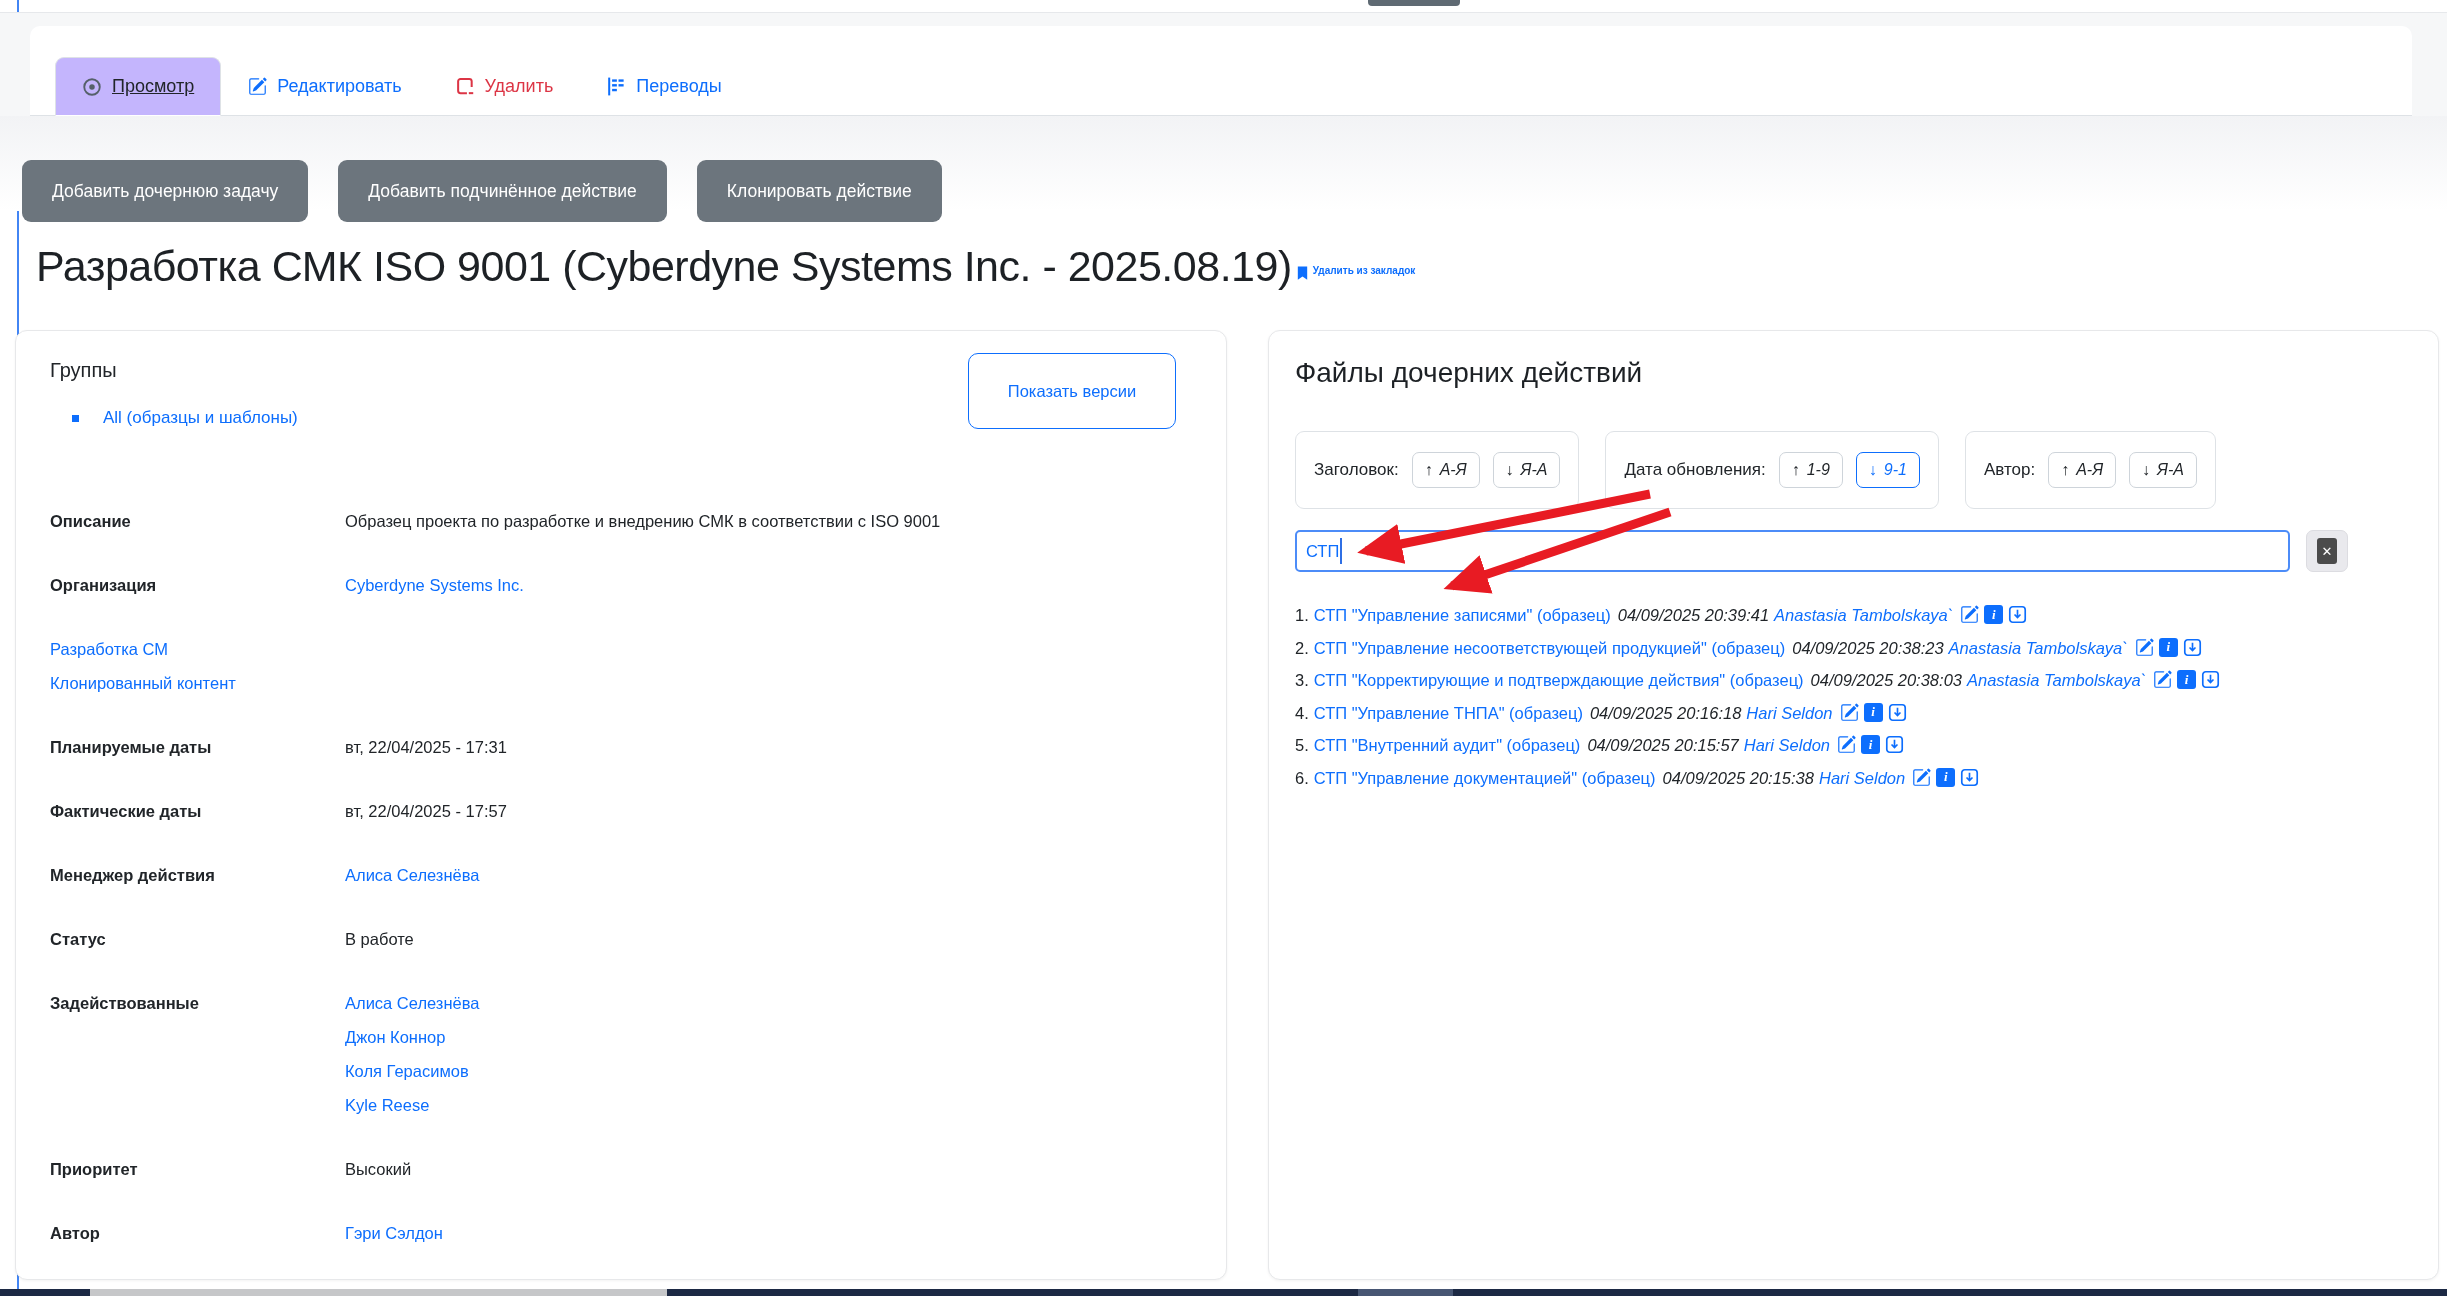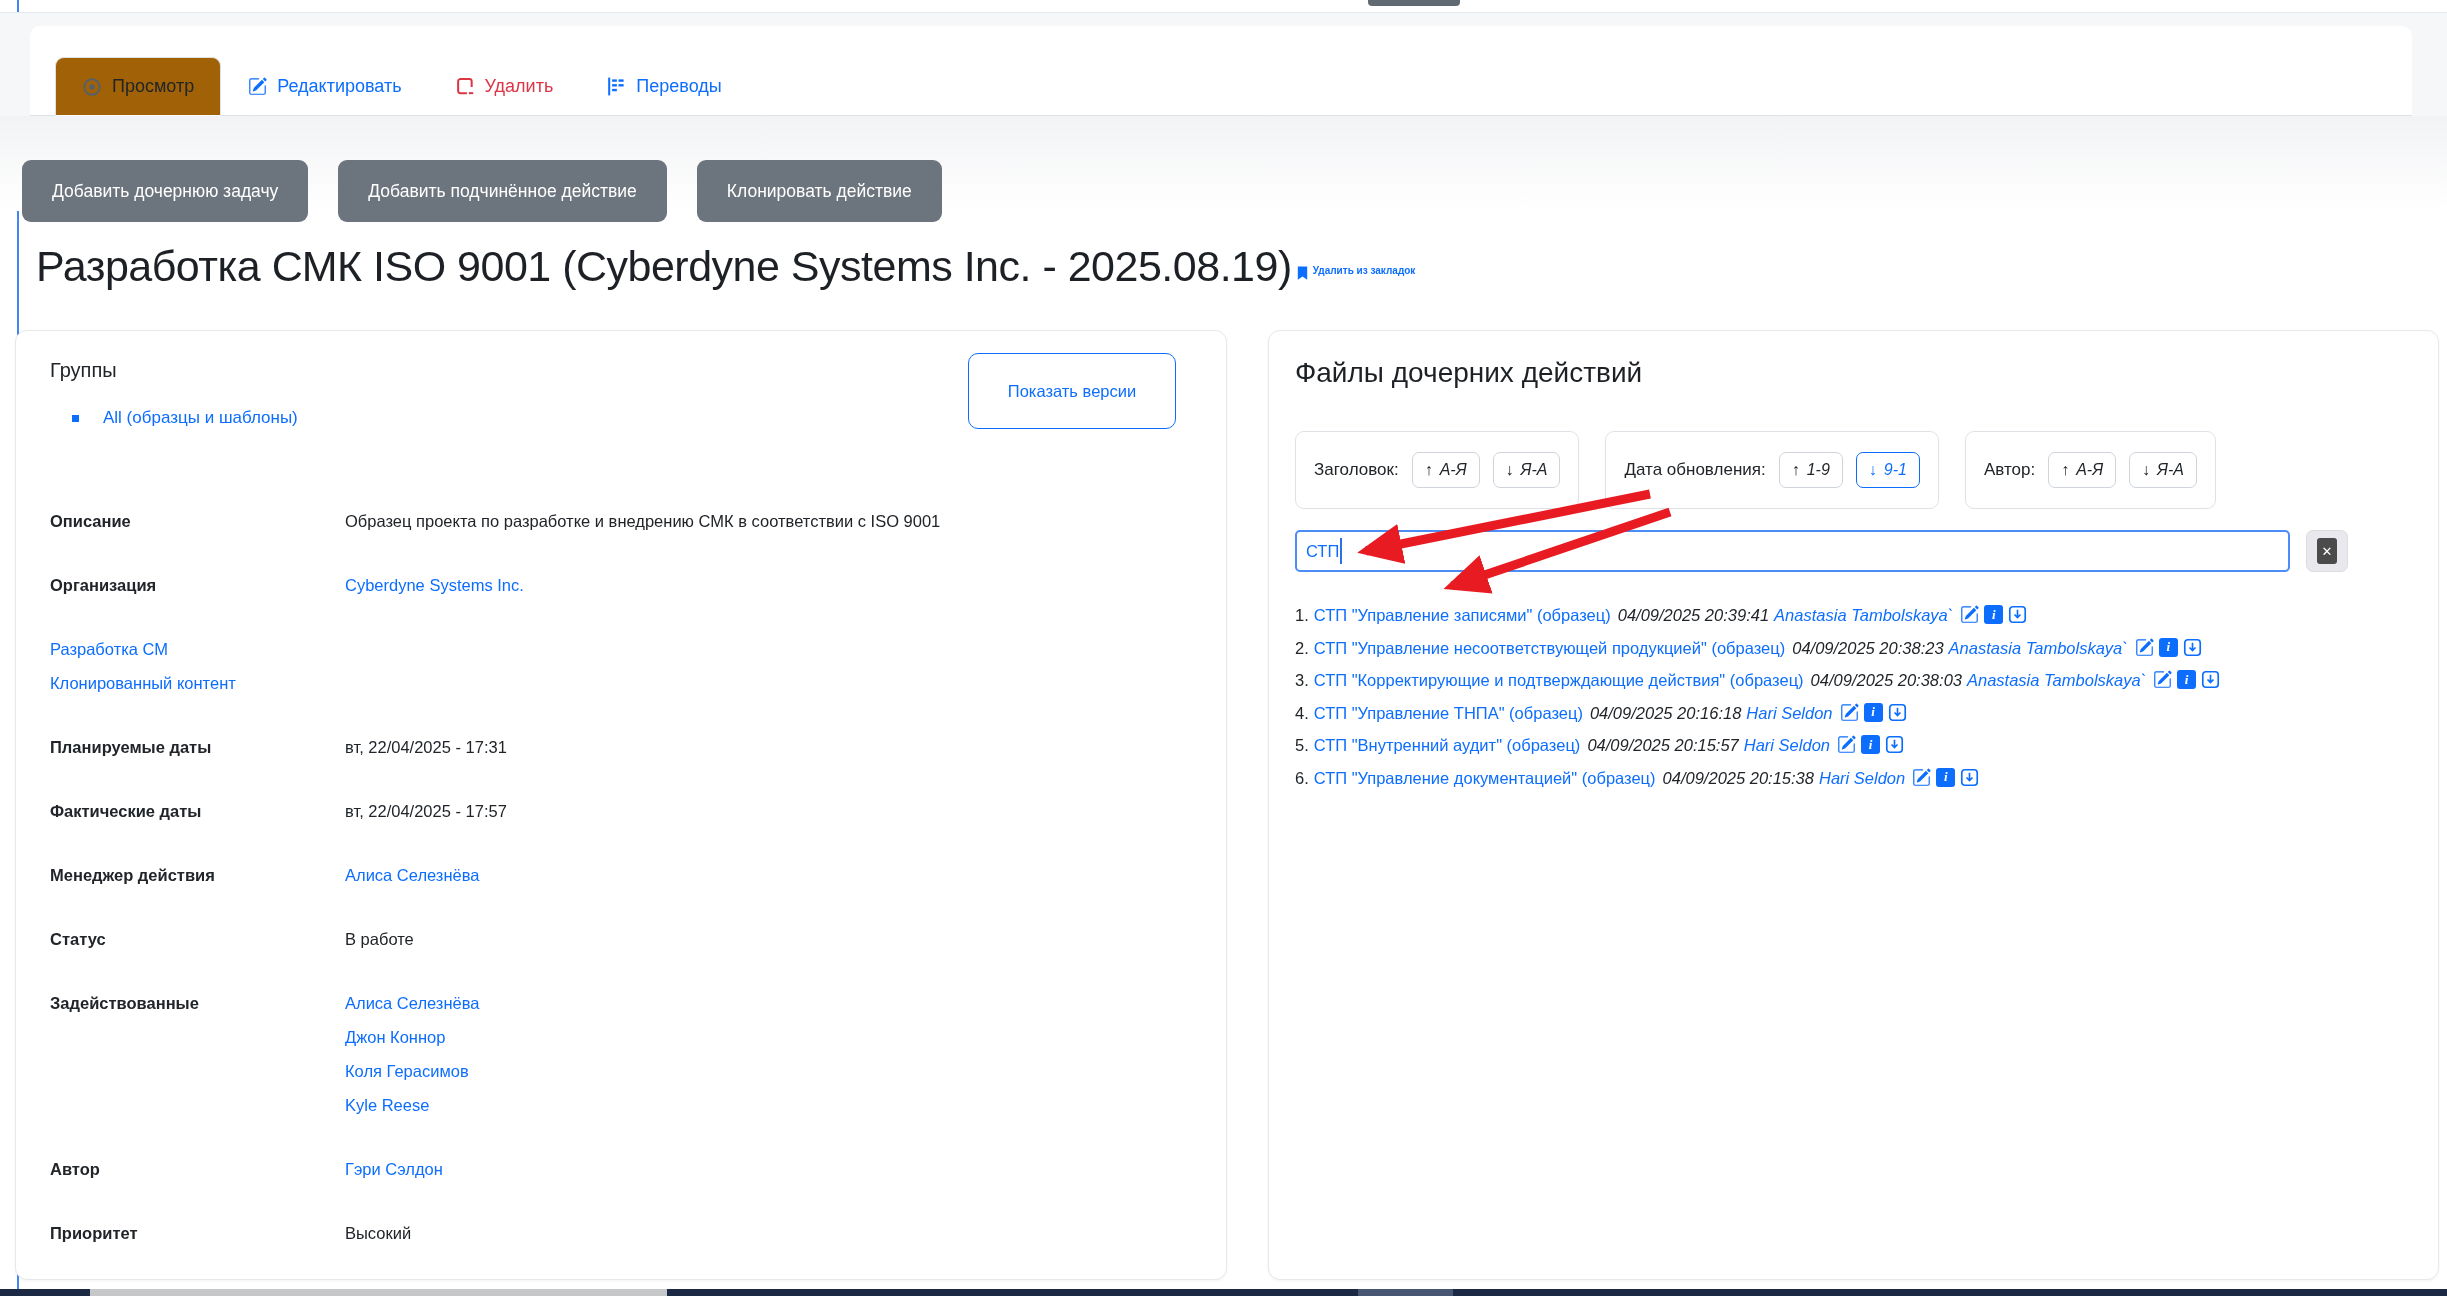--- a/index.html
+++ b/index.html
@@ -16,21 +16,21 @@
   .top-partial-button { position:absolute; left:1368px; top:0; width:92px; height:6px; background:#5f6a73; border-radius:0 0 4px 4px; }
   .tabs-strip-bg  { position:absolute; left:0; top:13px; width:100%; height:103px; background:#f6f7f8; }
   .fade-band      { position:absolute; left:0; top:116px; width:100%; height:95px; background:linear-gradient(#f2f3f5,#ffffff); }
 
   
   .tabs-card { position:absolute; left:30px; top:26px; width:2382px; height:90px; background:#fff;
                border-radius:10px 10px 0 0; border-bottom:1px solid #dee2e6; }
   .tabs-row { position:absolute; left:25px; bottom:-1px; display:flex; align-items:flex-end; }
   .tab { display:inline-flex; align-items:center; gap:10px; font-size:18px; padding:18px 26px; cursor:pointer;
          border:1px solid transparent; border-radius:9px 9px 0 0; }
-  .tab.active { background:#a16207; border-color:#dee2e6 #dee2e6 #ffffff #dee2e6; color:#212529; }
+  .tab.active { background:#c4b5fd; border-color:#dee2e6 #dee2e6 #ffffff #dee2e6; color:#212529;text-decoration:underline; }
   .tab.blue { color:#0d6efd; } .tab.red { color:#dc3545; }
   .tab svg { flex:0 0 auto; }
 
   
   .action-buttons { position:absolute; left:22px; top:160px; display:flex; gap:30px; }
   .btn-gray { background:#6c757d; color:#fff; border:none; border-radius:9px; height:62px;
               padding:0 30px; font-size:17.5px; font-family:inherit; cursor:pointer; display:flex; align-items:center; }
 
   
   .title-row { position:absolute; left:36px; top:242px; display:flex; align-items:baseline; gap:3px; white-space:nowrap; }
@@ -222,30 +222,30 @@
         <div class="def-label">Задействованные</div>
         <div class="def-values">
           <span class="value-line is-link">Алиса Селезнёва</span>
           <span class="value-line is-link">Джон Коннор</span>
           <span class="value-line is-link">Коля Герасимов</span>
           <span class="value-line is-link">Kyle Reese</span>
         </div>
       </div>
 
       <div class="def-row">
+        <div class="def-label">Приоритет</div>
+        <div class="def-values">
+          <span class="value-line">Высокий</span>
+        </div>
+      </div>
+
+      <div class="def-row">
         <div class="def-label">Автор</div>
         <div class="def-values">
           <span class="value-line is-link">Гэри Сэлдон</span>
-        </div>
-      </div>
-
-      <div class="def-row">
-        <div class="def-label">Приоритет</div>
-        <div class="def-values">
-          <span class="value-line">Высокий</span>
         </div>
       </div>
 
   </div>
 </div>
 
 <div class="card right-card">
   <h2 class="files-heading">Файлы дочерних действий</h2>
 
   <div class="sorters">

